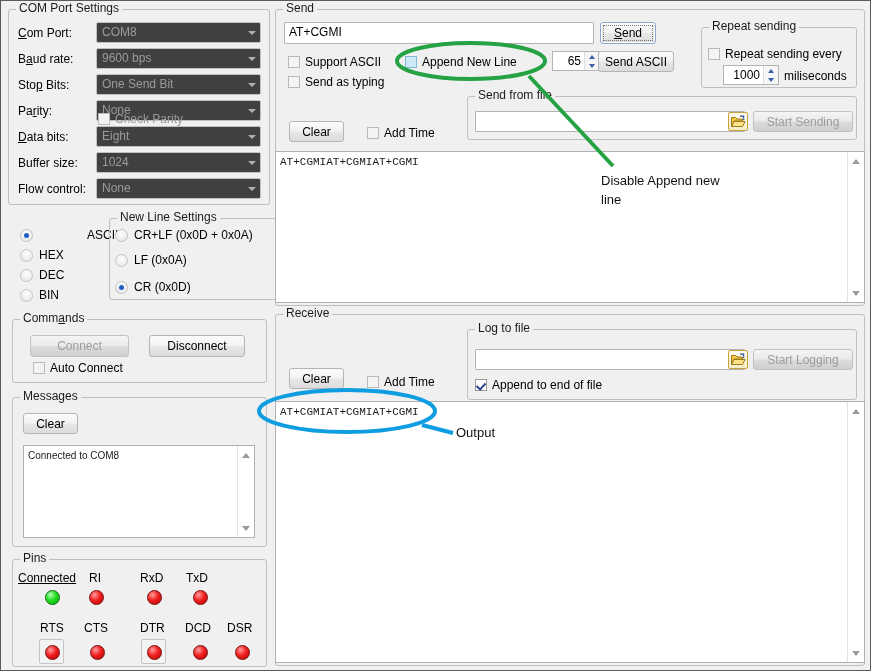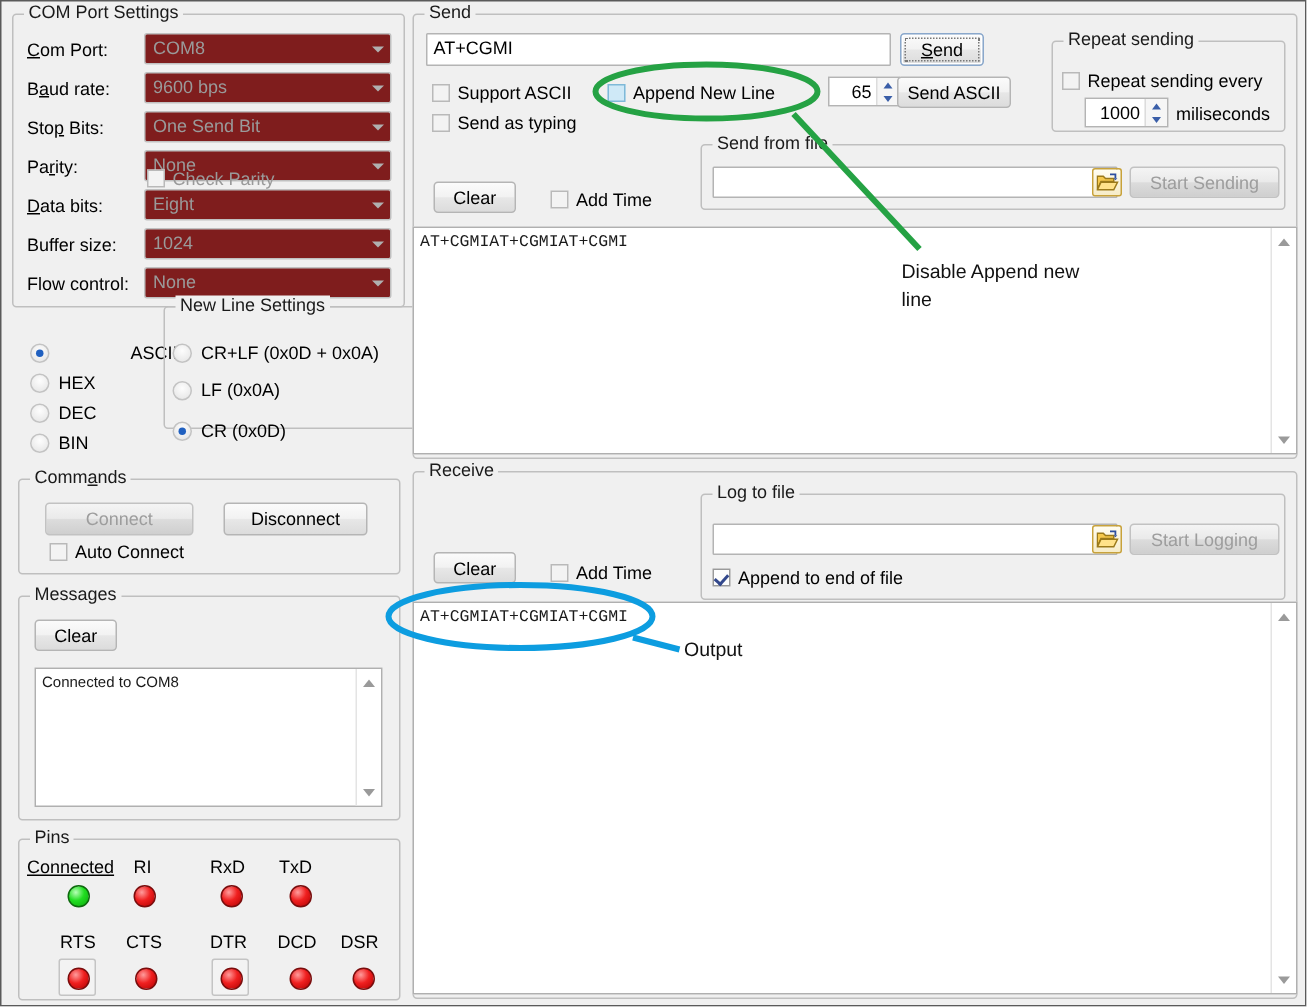--- a/index.html
+++ b/index.html
@@ -35,21 +35,21 @@
     white-space:nowrap;
   }
   
   .lbl{position:absolute;font-size:12px;color:#000;white-space:nowrap;}
   .lbl u{text-decoration:underline;}
   
   .combo{
     position:absolute;box-sizing:border-box;
     height:21px;
     border:1px solid #c0c0c0;
-    background:#7f1d1d;
+    background:#404040;
     border-radius:2px;
     color:#9a9a9a;
     font-size:12px;
     line-height:19px;
     padding-left:5px;
     white-space:nowrap;
     overflow:hidden;
   }
   .combo .arrow{
     position:absolute;right:0;top:0;width:17px;height:19px;
@@ -296,21 +296,21 @@
   </div>
   <div class="rb" style="left:19px;top:267px;">
     <span class="dot"></span>
     <span>DEC</span>
   </div>
   <div class="rb" style="left:19px;top:287px;">
     <span class="dot"></span>
     <span>BIN</span>
   </div>
 
-  <div class="group" style="left:108px;top:203px;width:180px;height:82px;">
+  <div class="group" style="left:108px;top:217px;width:180px;height:82px;">
     <div class="legend">New Line Settings</div>
   </div>
   <div class="rb" style="left:114px;top:227px;align-items:center;">
     <span class="dot"></span>
     <span>CR+LF (0x0D + 0x0A)</span>
   </div>
   <div class="rb" style="left:114px;top:252px;">
     <span class="dot"></span>
     <span>LF (0x0A)</span>
   </div>

